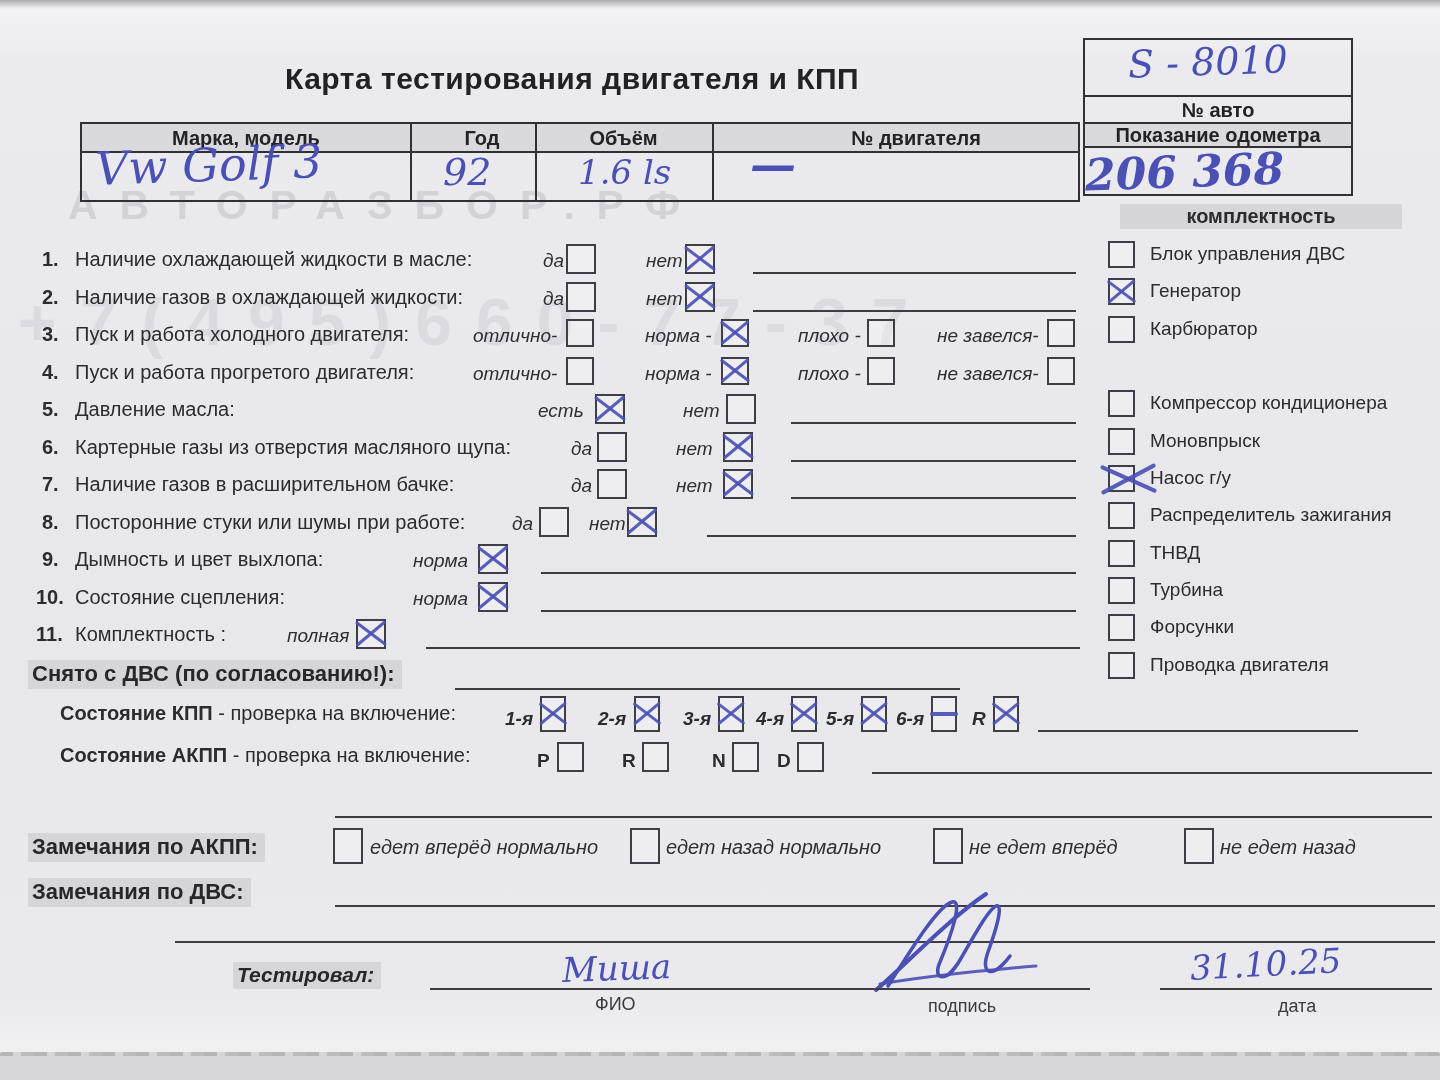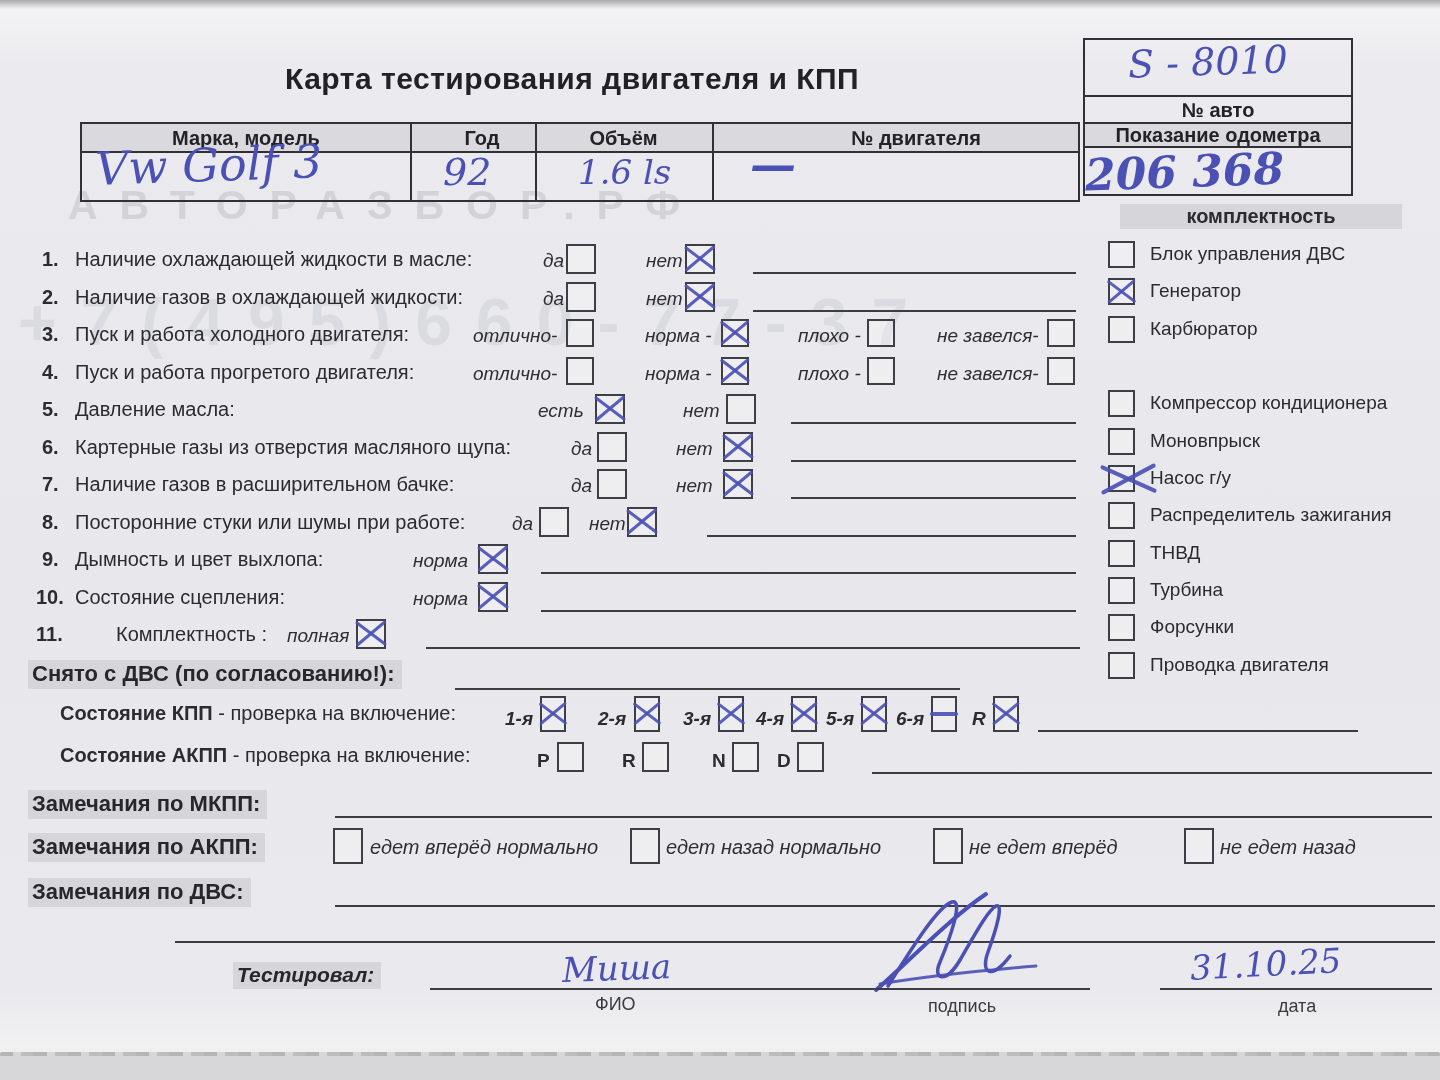--- a/index.html
+++ b/index.html
@@ -223,21 +223,21 @@
   </div>
   <div class="crow" style="top:586px;padding-left:28px;">
     <span class="num" style="left:36px;">10.</span>
     <span class="clabel" style="left:75px;">Состояние сцепления:</span>
     <span class="opt" style="left:413px;">норма</span>
     <span class="chk checked" style="left:478px;"></span>
     <span class="line" style="left:541px;width:535px;"></span>
   </div>
   <div class="crow" style="top:623px;">
     <span class="num" style="left:36px;">11.</span>
-    <span class="clabel" style="left:75px;margin-left:41px;">Комплектность :</span>
+    <span class="clabel" style="left:75px;">Комплектность :</span>
     <span class="opt" style="left:287px;">полная</span>
     <span class="chk checked" style="left:356px;"></span>
     <span class="line" style="left:426px;width:654px;"></span>
   </div>
 
   <div class="seclabel hl" style="left:28px;top:660px;">Снято с ДВС (по согласованию!):</div>
   <div class="line" style="left:455px;top:688px;width:505px;"></div>
 
   <div class="abs" style="left:0;top:702px;width:1440px;height:40px;">
     <span class="abs" style="left:60px;font-size:20px;"><b>Состояние КПП</b> <span class="sub">- проверка на включение:</span></span>
@@ -264,21 +264,20 @@
     <span class="chk" style="left:557px;top:-2px;width:27px;height:30px;"></span>
     <span class="gearlabel" style="left:622px;font-style:normal;">R</span>
     <span class="chk" style="left:642px;top:-2px;width:27px;height:30px;"></span>
     <span class="gearlabel" style="left:712px;font-style:normal;">N</span>
     <span class="chk" style="left:732px;top:-2px;width:27px;height:30px;"></span>
     <span class="gearlabel" style="left:777px;font-style:normal;">D</span>
     <span class="chk" style="left:797px;top:-2px;width:27px;height:30px;"></span>
     <span class="line" style="left:872px;top:28px;width:560px;"></span>
   </div>
 
-  <div class="seclabel hl" style="left:28px;top:790px;">Замечания по МКПП:</div>
   <div class="line" style="left:335px;top:816px;width:1097px;"></div>
 
   <div class="seclabel hl" style="left:28px;top:833px;">Замечания по АКПП:</div>
   <div class="abs" style="left:0;top:828px;width:1440px;height:40px;">
     <span class="chk" style="left:333px;width:30px;height:36px;"></span>
     <span class="opt" style="left:370px;top:8px;font-size:20px;">едет вперёд нормально</span>
     <span class="chk" style="left:630px;width:30px;height:36px;"></span>
     <span class="opt" style="left:666px;top:8px;font-size:20px;">едет назад нормально</span>
     <span class="chk" style="left:933px;width:30px;height:36px;"></span>
     <span class="opt" style="left:969px;top:8px;font-size:20px;">не едет вперёд</span>

